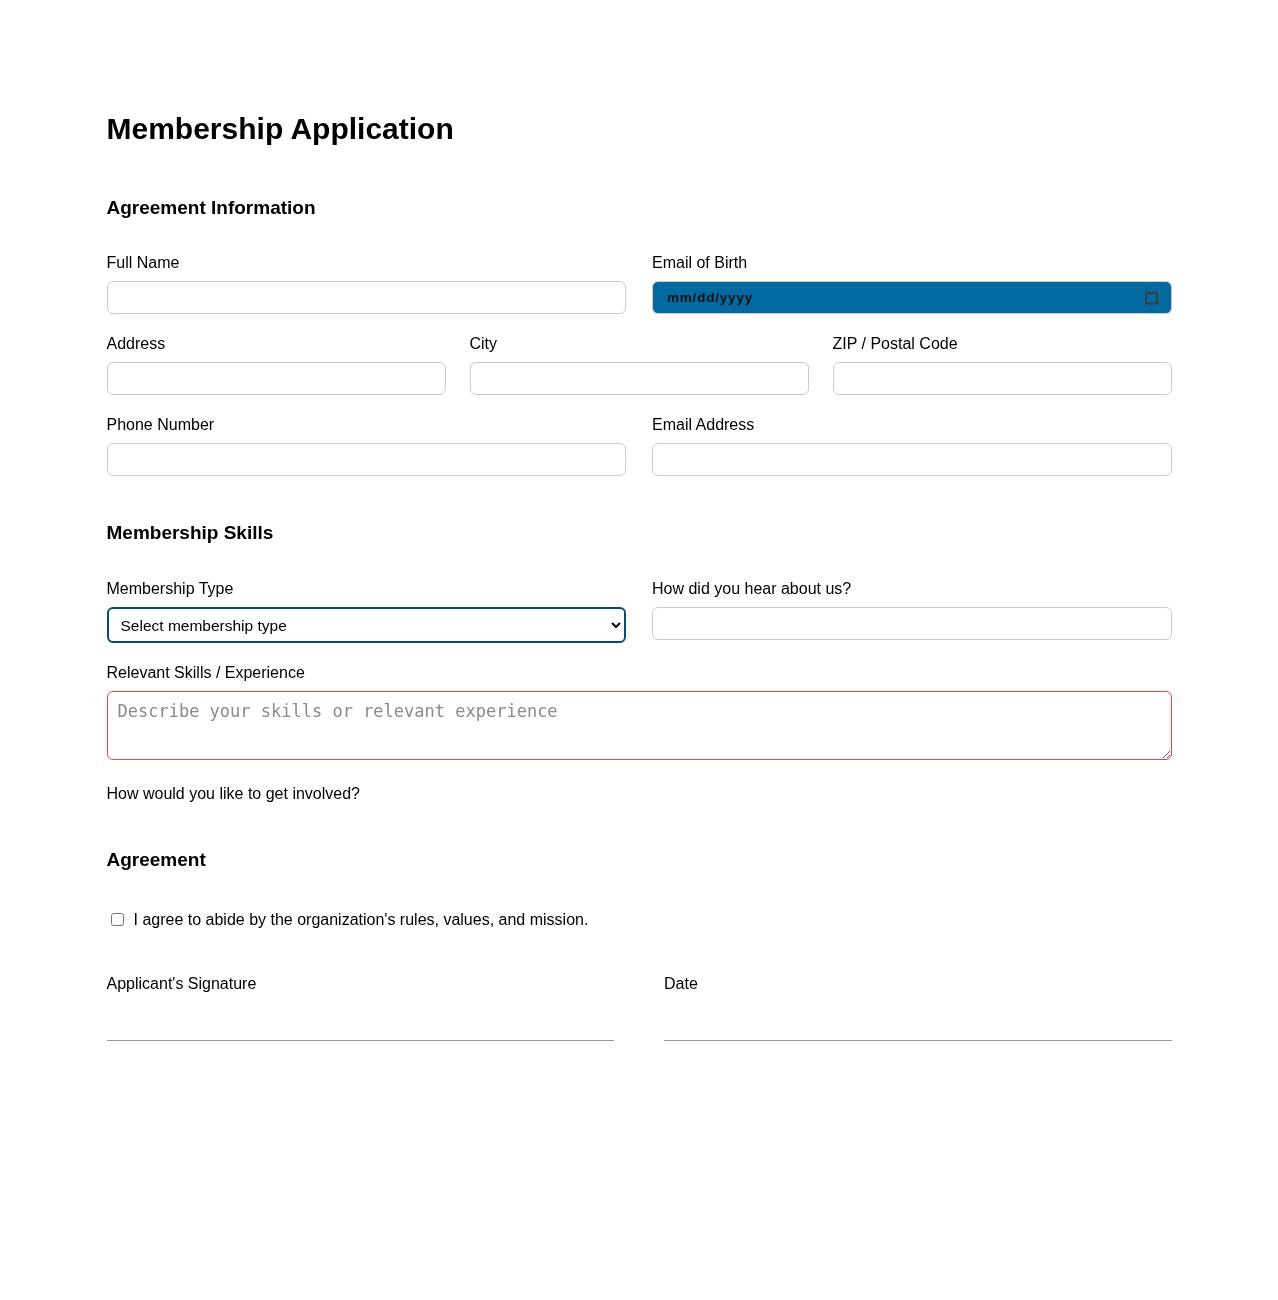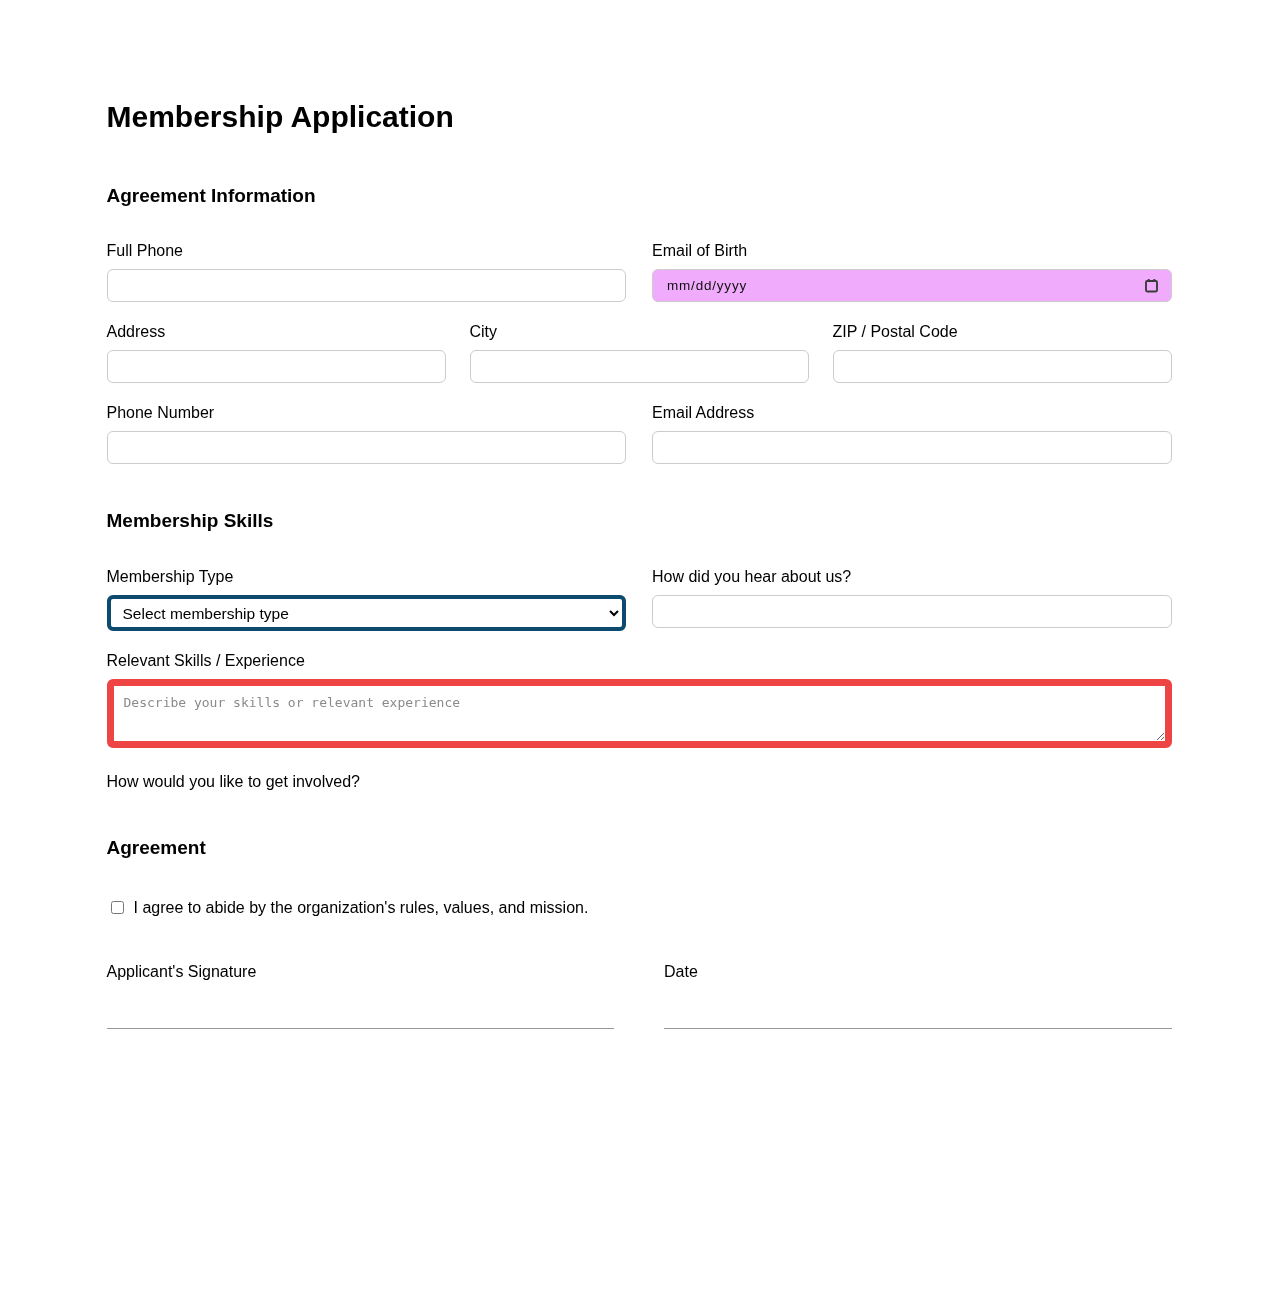--- a/index.html
+++ b/index.html
@@ -5,21 +5,21 @@
   * { box-sizing: border-box; }
   html, body {
     margin: 0;
     padding: 0;
     background: #ffffff;
     color: #000000;
     font-family: "Liberation Sans", sans-serif;
   }
   .container {
     width: 1065px;
-    margin: 0 auto;
+    margin: 12px auto;
     padding-top: 100px;
     padding-bottom: 120px;
   }
   h1.page-title {
     font-size: 30px;
     line-height: 1.15;
     font-weight: bold;
     margin: 0 0 50px 0;
     color: #000;
   }
@@ -57,50 +57,51 @@
     font-family: "Liberation Sans", sans-serif;
     background: #fff;
     outline: none;
   }
   .date-input {
     width: 100%;
     height: 33px;
     border: 1px solid #cccccc;
     border-radius: 6px;
     padding: 0 12px 0 14px;
-    background: #f0abfc;
+    background: #0369a1;
     display: flex;
     align-items: center;
     justify-content: space-between;
     cursor: default;
+    font-weight: bold;
   }
   .date-placeholder {
     font-size: 13.5px;
     letter-spacing: 0.8px;
     color: #111;
   }
   .cal-icon { display: inline-flex; }
   select.select-input {
     width: 100%;
     height: 36px;
-    border: 4px solid #0c4a6e;
+    border: 2px solid #0c4a6e;
     border-radius: 6px;
     padding: 0 8px;
     font-size: 15.5px;
     font-family: "Liberation Sans", sans-serif;
     background: #fff;
     color: #000;
   }
   textarea.textarea-input {
     width: 100%;
     height: 69px;
-    border: 7px solid #ef4444;
+    border: 1px solid #ef4444;
     border-radius: 6px;
     padding: 9px 10px;
-    font-size: 13px;
+    font-size: 17px;
     font-family: "DejaVu Sans Mono", monospace;
     color: #ec4899;
     resize: both;
     outline: none;
   }
   textarea.textarea-input::placeholder { color: #8a8a8a; }
   .check-row {
     display: flex;
     align-items: center;
     gap: 10px;
@@ -135,21 +136,21 @@
 
 <div class="container">
 
   <h1 class="page-title">Membership Application</h1>
 
   <div class="section">
     <h3 class="section-heading">Agreement Information</h3>
 
     <div class="row two">
       <div class="field">
-        <label>Full Phone</label>
+        <label>Full Name</label>
         <input class="text-input" type="text" style="">
       </div>
       <div class="field">
         <label>Email of Birth</label>
         <div class="date-input">
           <span class="date-placeholder">mm/dd/yyyy</span>
           <span class="cal-icon">
             <svg width="15" height="15" viewBox="0 0 15 15" xmlns="http://www.w3.org/2000/svg">
               <rect x="2" y="3" width="11" height="10.5" rx="1.2" fill="none" stroke="#3c3c3c" stroke-width="1.9"></rect>
               <line x1="4.7" y1="1" x2="4.7" y2="3.5" stroke="#3c3c3c" stroke-width="1.9"></line>

